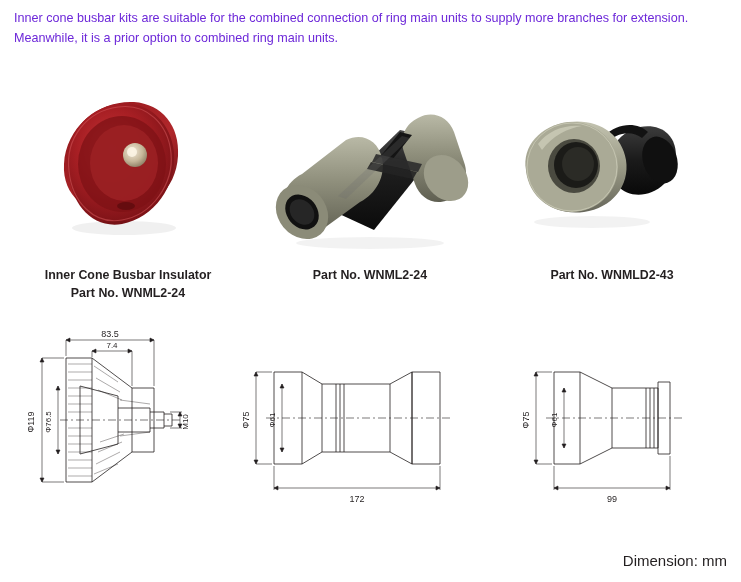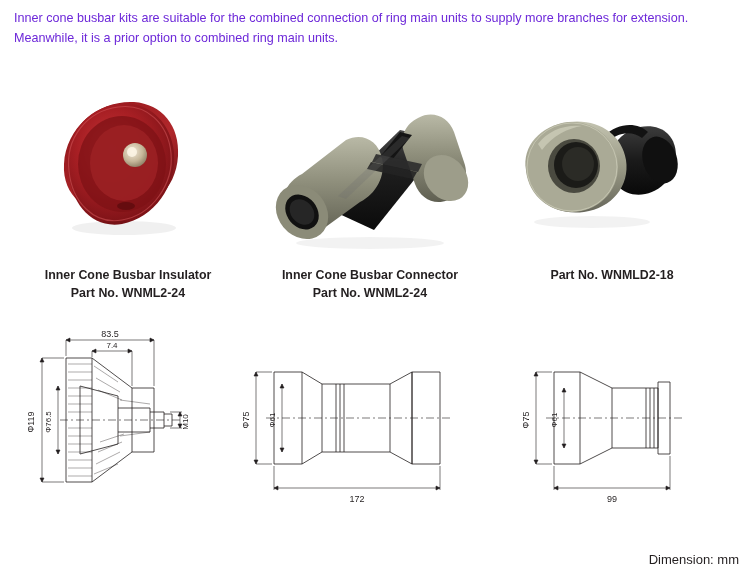--- a/index.html
+++ b/index.html
@@ -77,23 +77,23 @@
   .drawing {
     position: absolute;
     top: 0;
   }
   .d0 { left: 14px;  width: 226px; height: 185px; }
   .d1 { left: 240px; width: 240px; height: 185px; }
   .d2 { left: 520px; width: 215px; height: 185px; }
 
   .dim-note {
     position: absolute;
-    right: 2px;
+    right: 14px;
     top: 552px;
-    font-size: 13px;
+    font-size: 15px;
     color: #231f20;
   }
 
   svg { display: block; }
   .lbl {
     font-family: "Liberation Sans", sans-serif;
     font-size: 9px;
     fill: #231f20;
   }
   .lbl-sm {
@@ -184,21 +184,20 @@
 
         <path d="M126 76 L172 86 L168 94 L122 84 Z" fill="#2c2c2c" opacity="0.9"></path>
         <path d="M121 84 L167 94 L163 101 L117 91 Z" fill="#242424" opacity="0.9"></path>
 
         <path d="M88 118 L152 58 L160 60 L96 121 Z" fill="#6a6a6a" opacity="0.25"></path>
 
         <ellipse cx="120" cy="165" rx="74" ry="6" fill="#000" opacity="0.05"></ellipse>
       </svg>
     </div>
     <div class="caption">
-      <span>Inner Cone Busbar Connector</span>
       <span class="ln2">Part No. WNML2-24</span>
     </div>
   </div>
 
   <div class="product p2">
     <div class="photo">
       <svg width="240" height="178" viewBox="0 0 240 178">
         <defs>
           <linearGradient id="greyP" x1="0" y1="0" x2="0" y2="1">
             <stop offset="0%" stop-color="#c3c3b0"></stop>
@@ -225,21 +224,21 @@
         <ellipse cx="82" cy="88" rx="26" ry="27" fill="#4a4a40"></ellipse>
         <ellipse cx="84" cy="87" rx="22" ry="23" fill="#1b1b18"></ellipse>
         <ellipse cx="86" cy="86" rx="16" ry="17" fill="#2b2b26"></ellipse>
 
         <path d="M46 66 C56 52 74 46 90 48 C76 50 60 58 50 72 Z" fill="#e0e0cc" opacity="0.5"></path>
 
         <ellipse cx="100" cy="144" rx="58" ry="6" fill="#000" opacity="0.05"></ellipse>
       </svg>
     </div>
     <div class="caption">
-      <span class="ln2">Part No. WNMLD2-18</span>
+      <span class="ln2">Part No. WNMLD2-43</span>
     </div>
   </div>
 </div>
 
 <div class="drawings">
 
   <div class="drawing d0">
     <svg width="226" height="185" viewBox="0 0 226 185">
       <g stroke="#231f20" fill="none" stroke-width="0.8">
 

